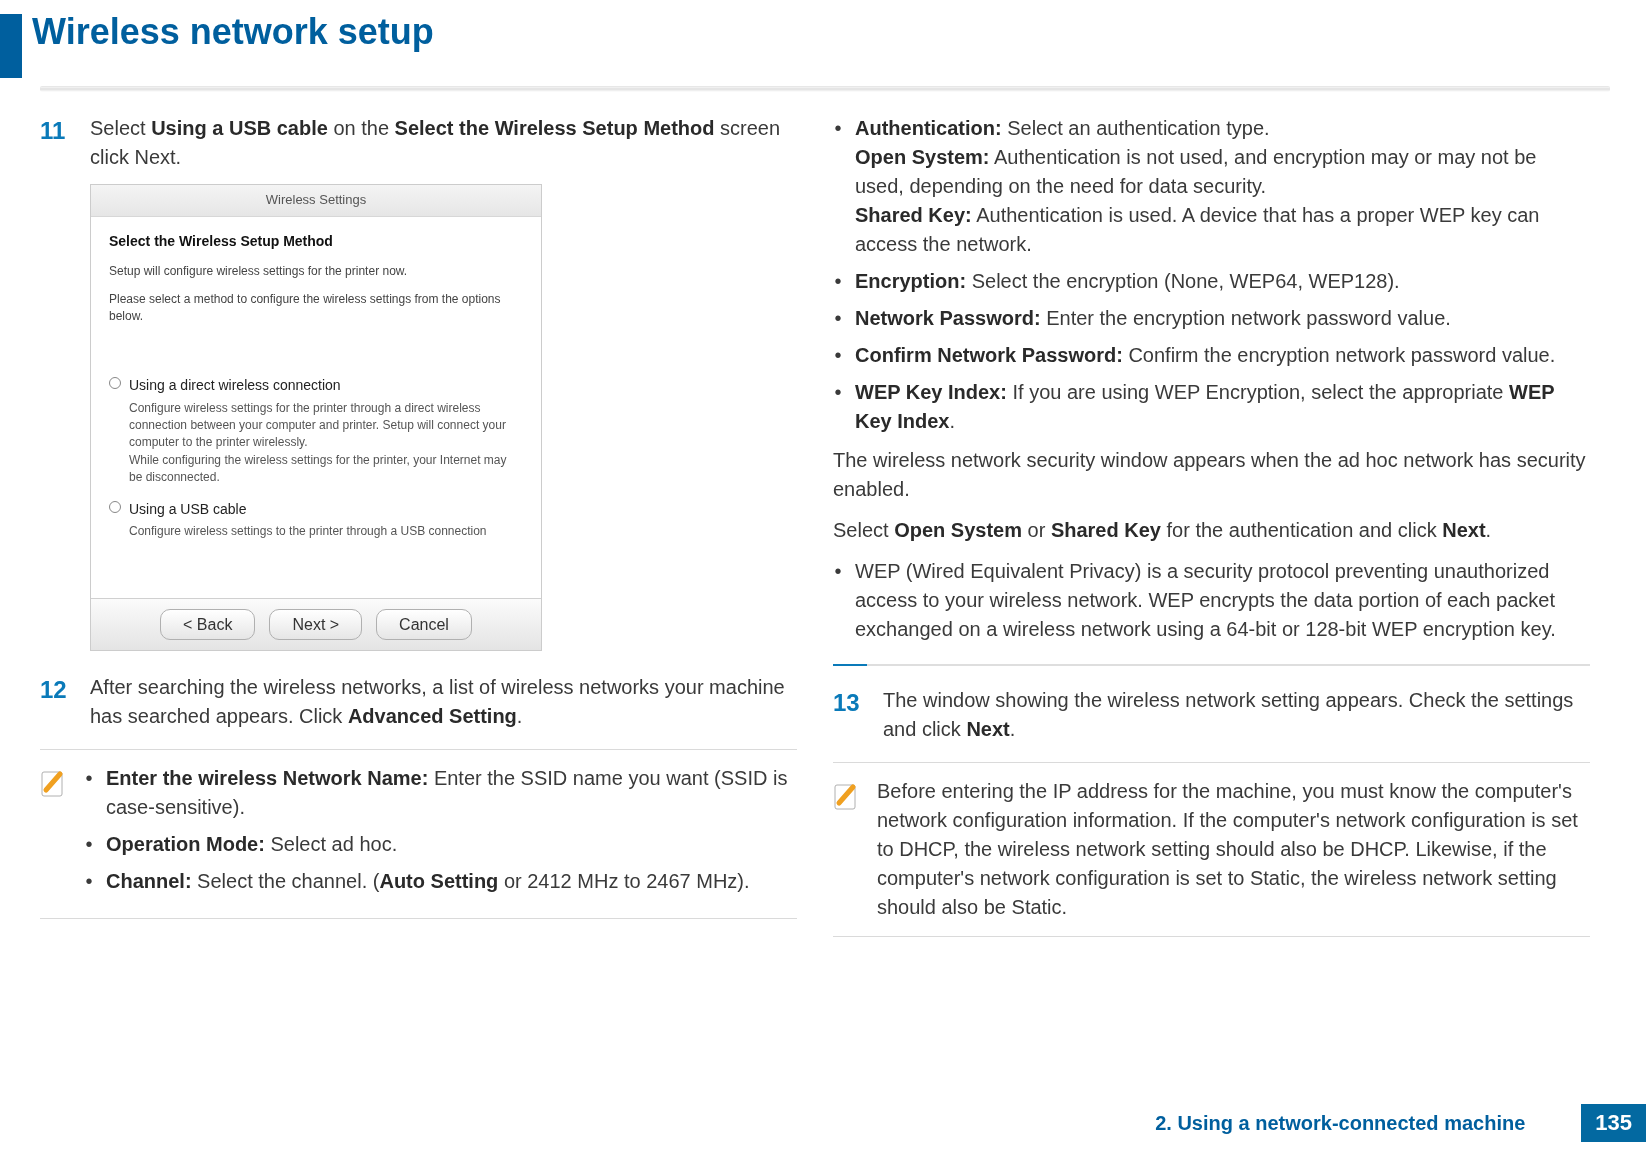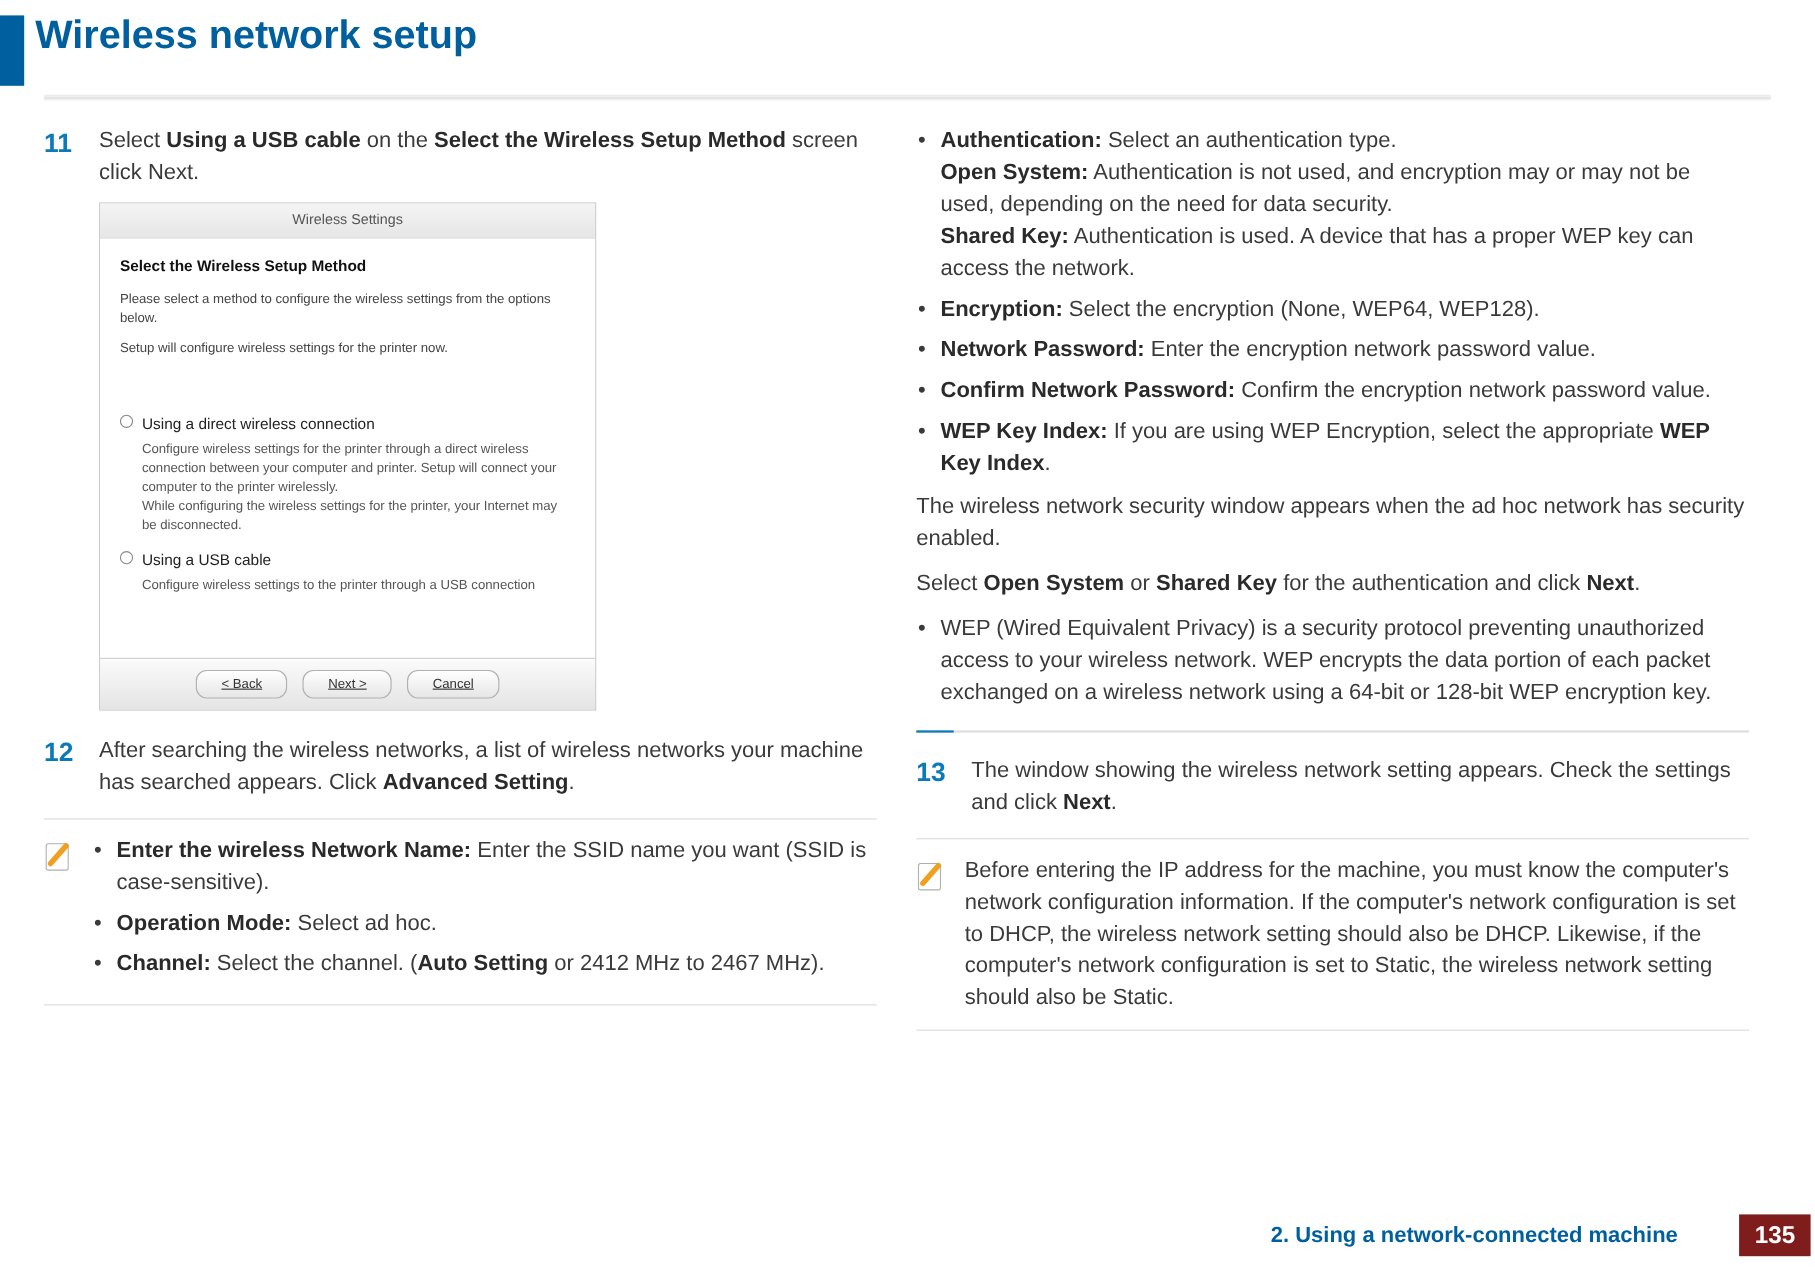--- a/index.html
+++ b/index.html
@@ -141,23 +141,22 @@
       display: flex;
       justify-content: center;
       gap: 14px;
       padding: 10px 0;
     }
     .screenshot .ws-btn {
       background: linear-gradient(to bottom, #ffffff, #e6e6e6);
       border: 1px solid #b0b0b0;
       border-radius: 10px;
       padding: 3px 22px;
-      font-size: 12px;
+      font-size: 16px;
       color: #333;
-      text-decoration: underline;
     }
     .step-sep {
       border-top: 2px solid #dedede;
       margin: 20px 0;
       position: relative;
     }
     .step-sep::before {
       content: "";
       position: absolute;
       left: 0;
@@ -210,21 +209,21 @@
       bottom: 16px;
       right: 4px;
       display: flex;
       align-items: center;
       font-size: 20px;
       font-weight: 600;
       color: #005f9e;
       gap: 40px;
     }
     .footer .pagenum-box {
-      background: #7f1d1d;
+      background: #0369a1;
       color: #fff;
       padding: 6px 14px;
       margin-left: 16px;
       font-size: 22px;
     }
   </style>
 </head>
 <body>
 
 <div class="header">
@@ -240,22 +239,22 @@
     <div class="step">
       <div class="step-num">11</div>
       <div class="step-body">
         <span>Select </span><span class="bold">Using a USB cable</span><span> on the </span><span class="bold">Select the Wireless Setup Method</span><span> screen click Next.</span>
 
         
         <div class="screenshot">
           <div class="ws-title">Wireless Settings</div>
           <div class="ws-body">
             <div class="ws-h">Select the Wireless Setup Method</div>
+            <div class="ws-sub">Setup will configure wireless settings for the printer now.</div>
             <div class="ws-sub">Please select a method to configure the wireless settings from the options below.</div>
-            <div class="ws-sub">Setup will configure wireless settings for the printer now.</div>
             <div style="height:28px"></div>
             <div class="opt">
               <div class="radio"></div>
               <div class="opt-label">Using a direct wireless connection</div>
             </div>
             <div class="opt-desc" style="white-space:pre-line">Configure wireless settings for the printer through a direct wireless connection between your computer and printer. Setup will connect your computer to the printer wirelessly.
 While configuring the wireless settings for the printer, your Internet may be disconnected.</div>
             <div class="opt">
               <div class="radio"></div>
               <div class="opt-label">Using a USB cable</div>

